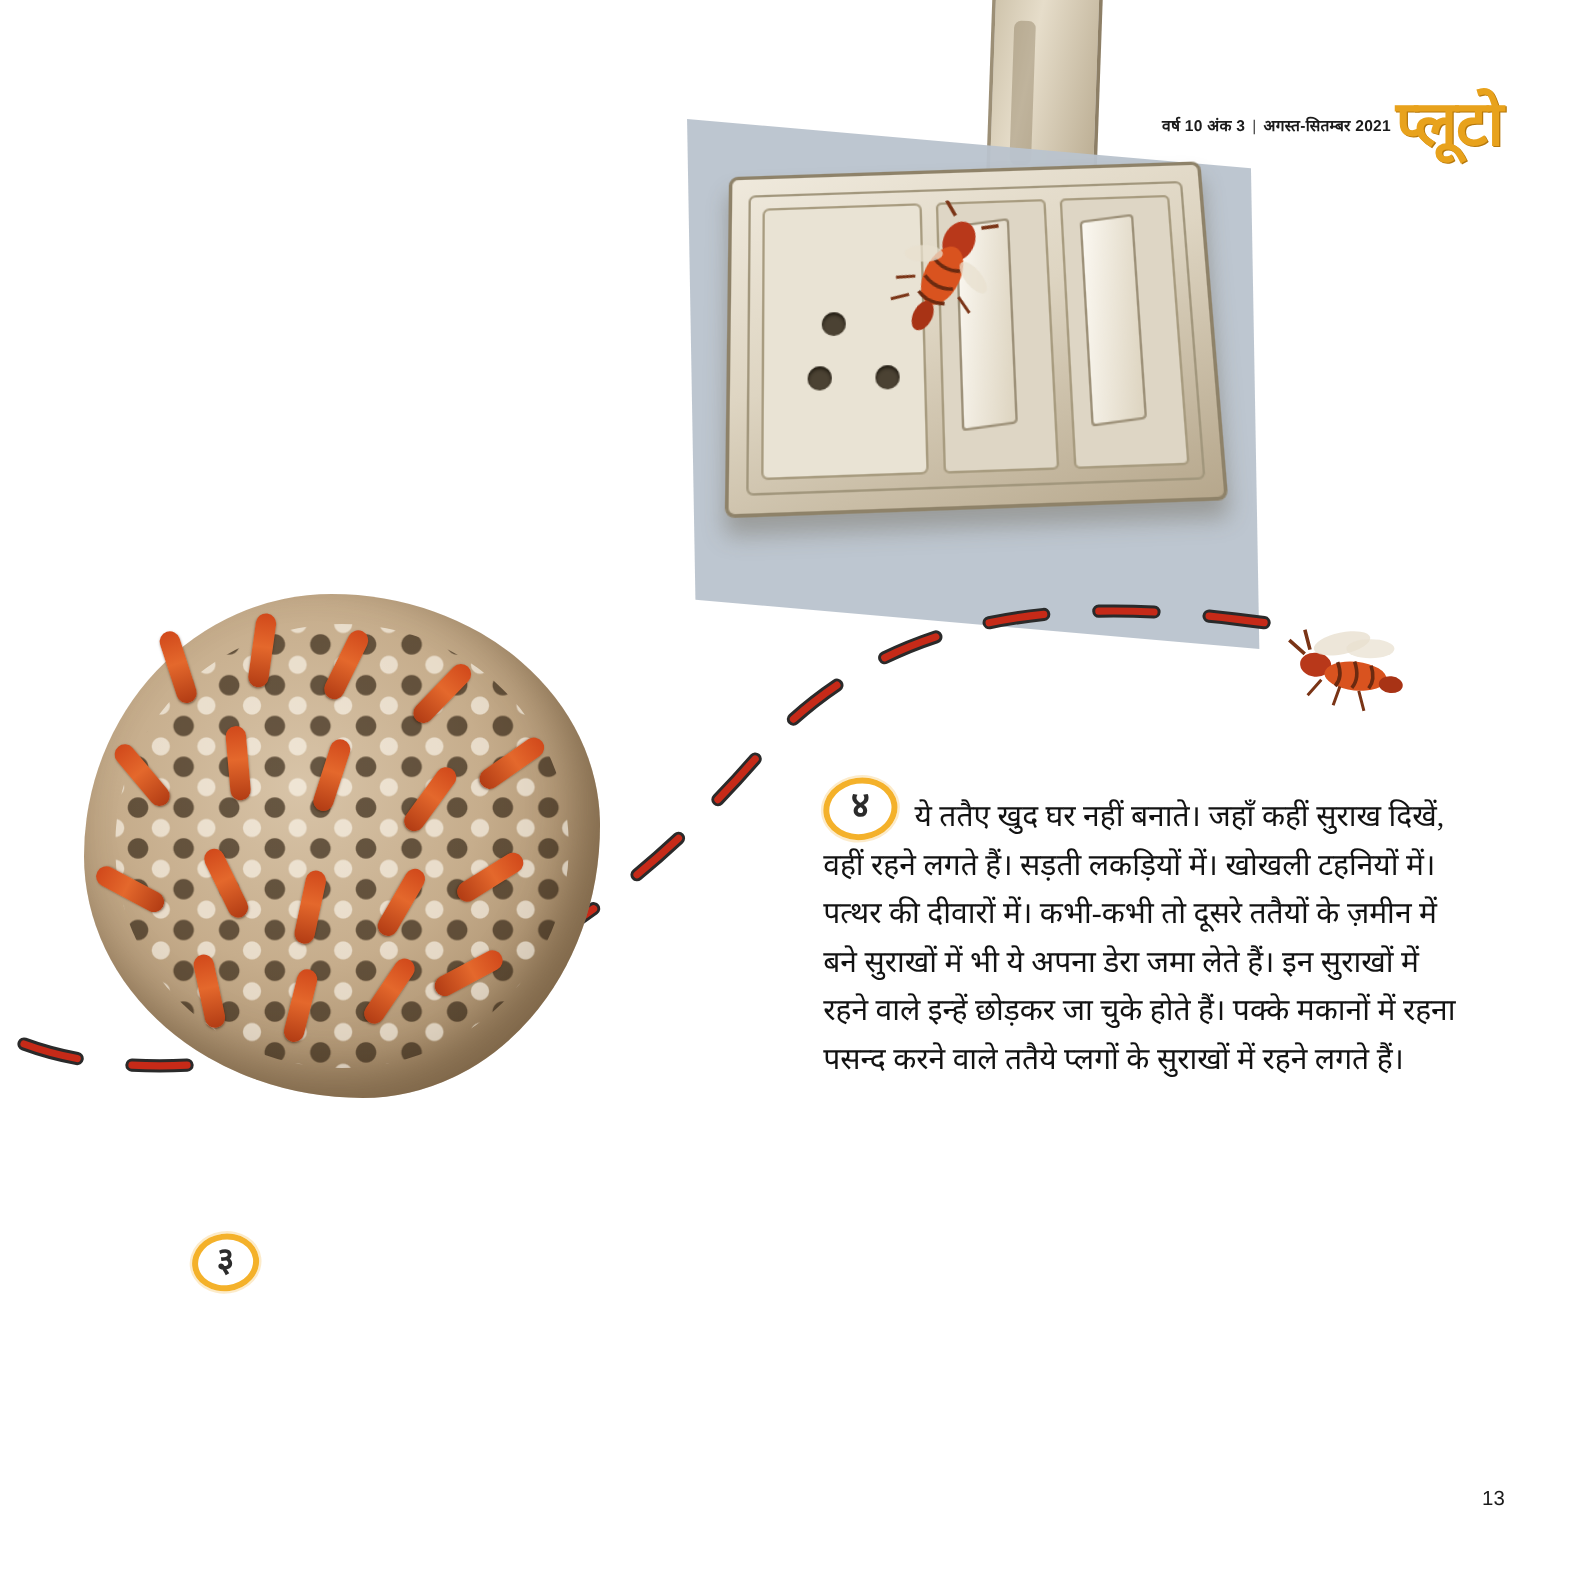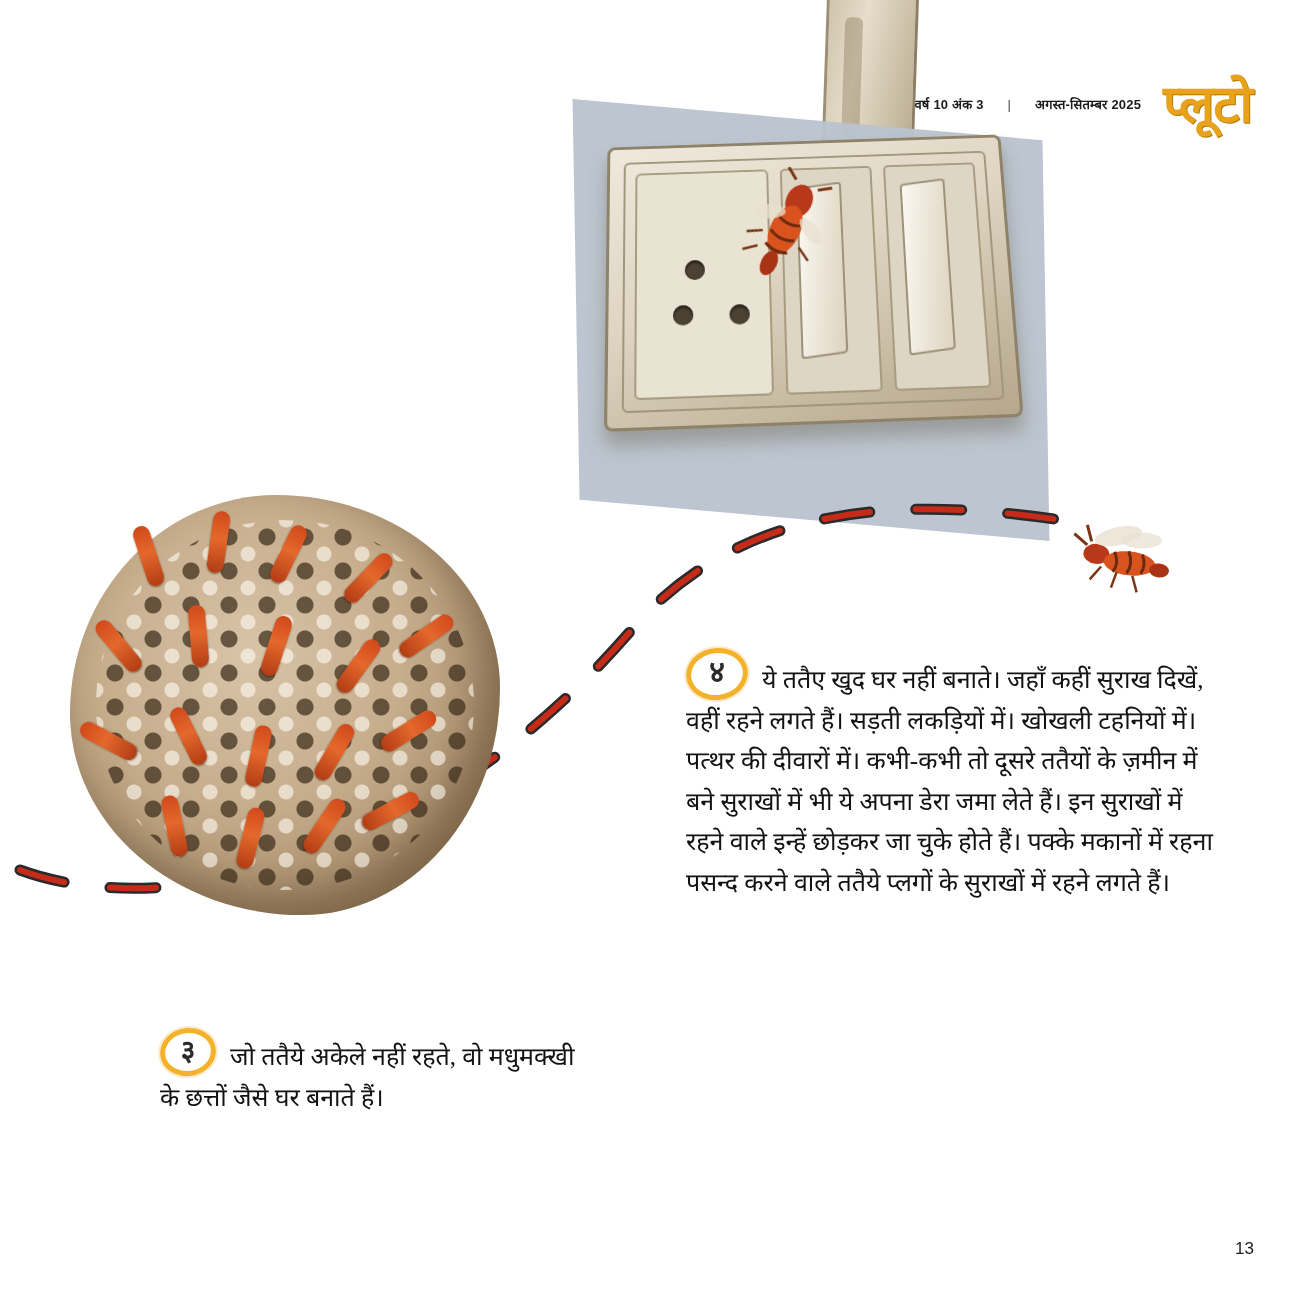--- a/index.html
+++ b/index.html
@@ -16,21 +16,21 @@
     color: #111111;
   }
 
   
   .page-header {
     position: absolute;
     top: 78px;
     right: 62px;
     display: flex;
     align-items: center;
-    gap: 22px;
+    gap: 4px;
   }
   .issue-line {
     font-family: "Liberation Sans", sans-serif;
     font-size: 13px;
     font-weight: bold;
     letter-spacing: 0.2px;
     color: #1b1b1b;
     white-space: nowrap;
   }
   .issue-sep {
@@ -273,21 +273,21 @@
     vertical-align: -11px;
   }
   .bullet-num.small .glyph { font-size: 28px; }
 </style>
 </head>
 <body>
 
 <div class="page-header">
   <span class="issue-line">वर्ष 10 अंक 3</span>
   <span class="issue-sep">|</span>
-  <span class="issue-line">अगस्त-सितम्बर 2025</span>
+  <span class="issue-line">अगस्त-सितम्बर 2021</span>
   <span class="masthead">प्लूटो</span>
 </div>
 
 <div class="illus-socket">
   <div class="wall-pipe"></div>
   <div class="wall-plate"></div>
   <div class="socket-body">
     <div class="socket-inner">
       <div class="socket-port">
         <span class="hole h1"></span>
@@ -368,17 +368,17 @@
       <span class="glyph">४</span>
     </span><span>ये ततैए खुद घर नहीं बनाते। जहाँ कहीं सुराख दिखें, वहीं रहने लगते हैं। सड़ती लकड़ियों में। खोखली टहनियों में। पत्थर की दीवारों में। कभी-कभी तो दूसरे ततैयों के ज़मीन में बने सुराखों में भी ये अपना डेरा जमा लेते हैं। इन सुराखों में रहने वाले इन्हें छोड़कर जा चुके होते हैं। पक्के मकानों में रहना पसन्द करने वाले ततैये प्लगों के सुराखों में रहने लगते हैं।</span>
   </p>
 </div>
 
 <div class="para para-left">
   <p>
     <span class="bullet-num small">
       <span class="ring"></span>
       <span class="glyph">३</span>
-    </span><span>जो ततैये अकेले नहीं रहते, वो मधुमक्खी के छत्तों जैसे घर बनाते हैं।</span>
+    </span>
   </p>
 </div>
 
 <div class="page-number">13</div>
 
 </body></html>

